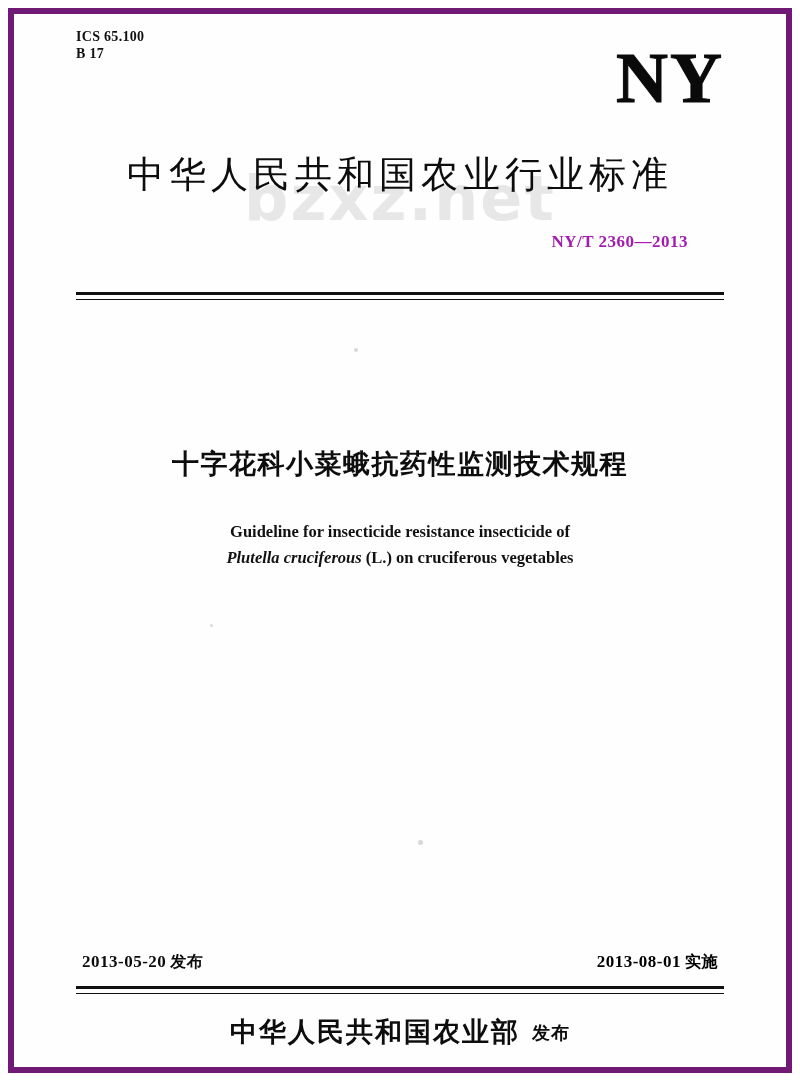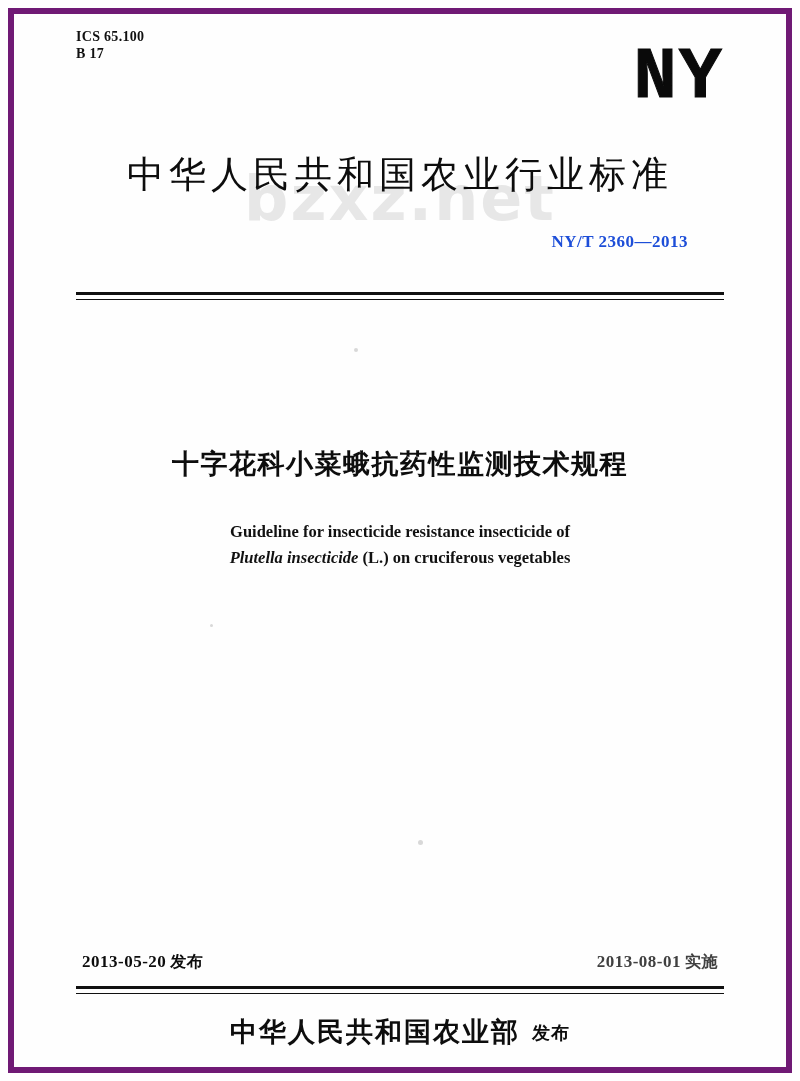--- a/index.html
+++ b/index.html
@@ -45,21 +45,21 @@
     line-height: 17px;
     color: #111;
     letter-spacing: 0.3px;
   }
 
   
   .ny-mark {
     position: absolute;
     right: 62px;
     top: 28px;
-    font-family: Liberation Mono, monospace;
+    font-family: Liberation Serif, serif;
     font-weight: bold;
     font-size: 72px;
     line-height: 72px;
     letter-spacing: 2px;
     color: #0a0a0a;
     -webkit-text-stroke: 1px #0a0a0a;
   }
 
   
   .cn-standard-title {
@@ -93,21 +93,21 @@
 
   
   .std-number {
     position: absolute;
     right: 98px;
     top: 218px;
     font-family: "Liberation Serif", serif;
     font-weight: bold;
     font-size: 17px;
     letter-spacing: 0.5px;
-    color: #1d4ed8;
+    color: #a21caf;
   }
 
   .rule-top {
     position: absolute;
     left: 62px;
     right: 62px;
     top: 278px;
     height: 0;
     border-top: 3px solid #101010;
   }
@@ -162,21 +162,21 @@
     font-weight: bold;
     margin-left: 4px;
   }
   .date-effect {
     position: absolute;
     right: 68px;
     top: 938px;
     font-family: "Liberation Serif", serif;
     font-size: 17px;
     font-weight: bold;
-    color: #404040;
+    color: #000000;
     letter-spacing: 0.5px;
   }
 
   .rule-bottom {
     position: absolute;
     left: 62px;
     right: 62px;
     top: 972px;
     height: 0;
     border-top: 3px solid #101010;
@@ -234,21 +234,21 @@
 
       <div class="std-number">NY/T 2360—2013</div>
 
       <div class="rule-top"></div>
 
       <div class="doc-title-cn">十字花科小菜蛾抗药性监测技术规程</div>
 
       <div class="doc-title-en">
         <span>Guideline for insecticide resistance insecticide of</span>
         <span class="line2">
-          <span class="sci">Plutella insecticide</span>
+          <span class="sci">Plutella cruciferous</span>
           <span>(L.) on cruciferous vegetables</span>
         </span>
       </div>
 
       <div class="date-issue">
         <span>2013-05-20</span><span class="cjk">发布</span>
       </div>
 
       <div class="date-effect">
         <span>2013-08-01</span><span class="cjk">实施</span>

